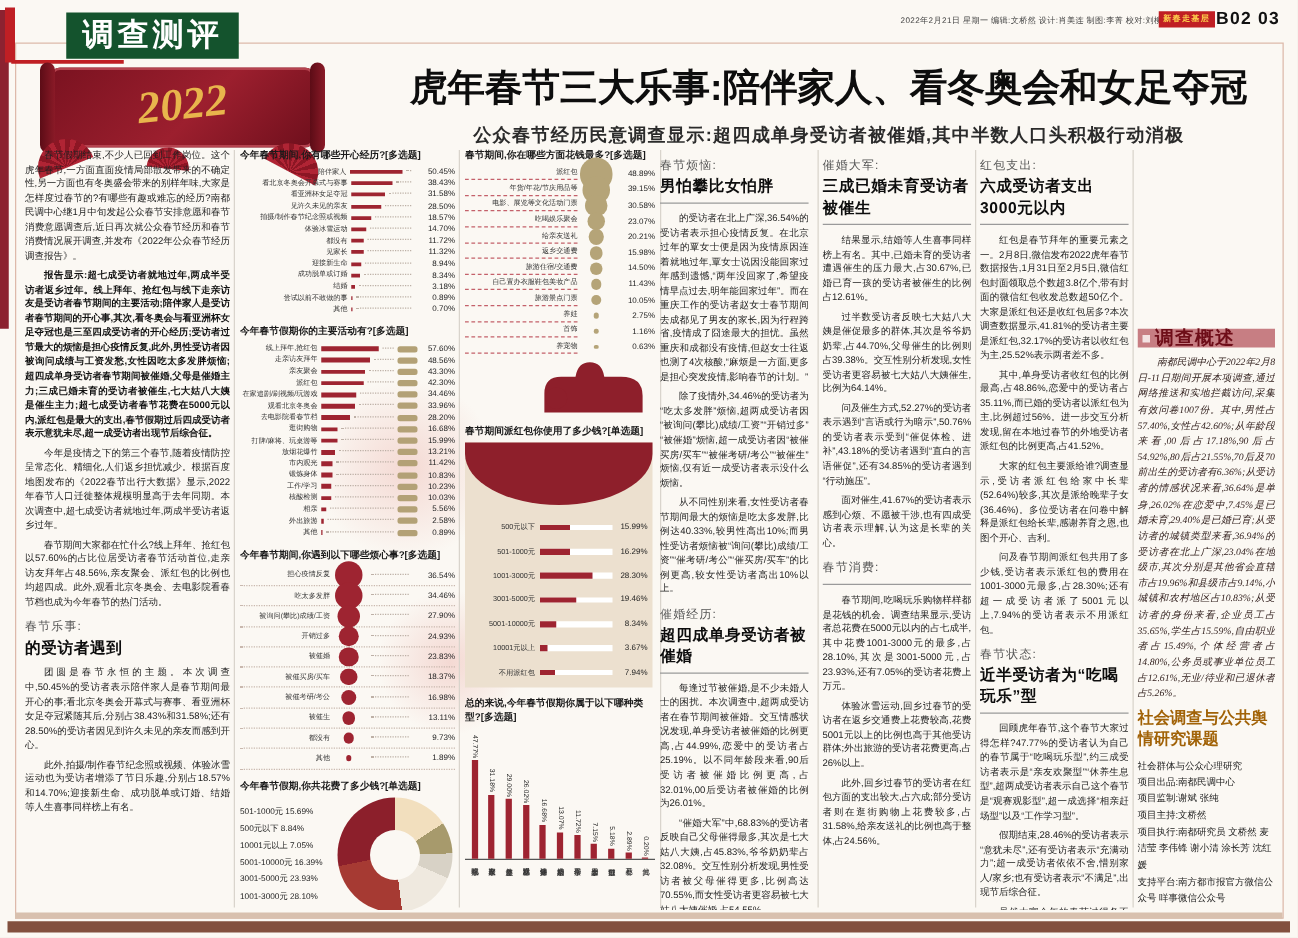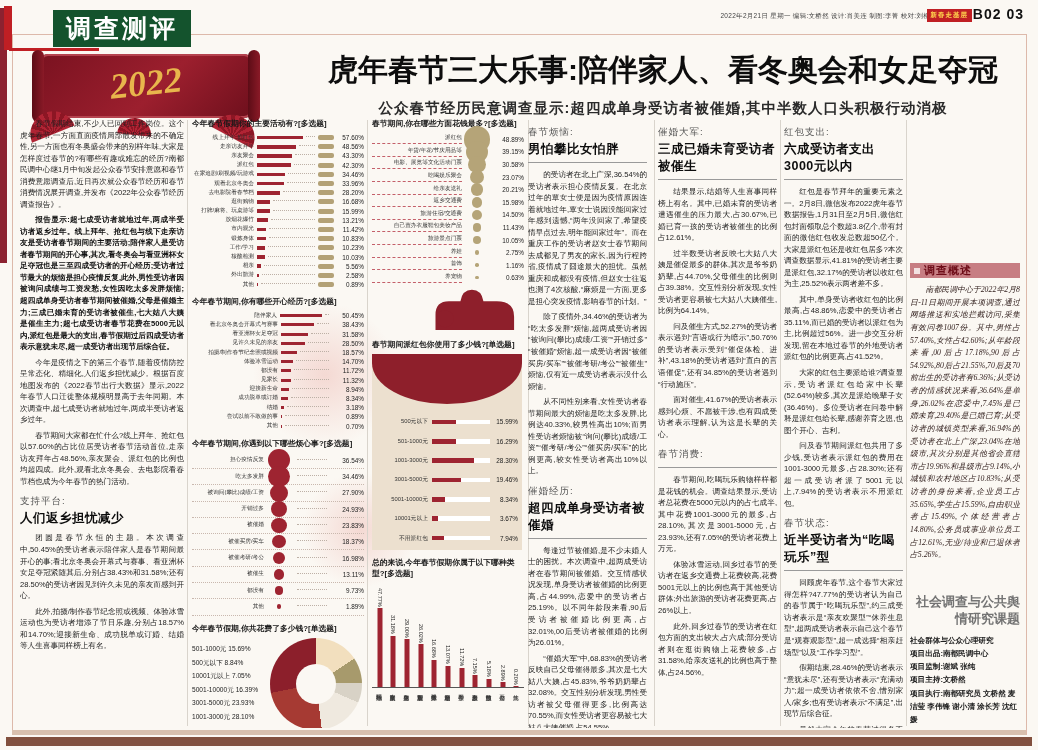--- a/index.html
+++ b/index.html
@@ -107,25 +107,25 @@
   .c7bar{position:absolute;bottom:0;left:50%;transform:translateX(-50%);width:5px;background:#9e2431;}
   .c7val{position:absolute;left:50%;transform:translateX(-50%);writing-mode:vertical-rl;
     font-size:5.5px;color:#222;white-space:nowrap;}
   .c7labels{display:flex;justify-content:space-between;padding:2px 2px 0 2px;height:46px;}
   .c7lab{width:11px;display:flex;justify-content:center;}
   .c7lab span{writing-mode:vertical-rl;font-size:5.7px;color:#333;white-space:nowrap;}
 
   
   .ov-bar{display:flex;align-items:center;background:#c77e83;height:15px;padding:0 4px;margin-bottom:6px;}
   .ov-sq{width:6px;height:6px;background:#f3e2e2;margin-right:4px;}
-  .ov-bar b{font-size:11px;color:#6e0d18;letter-spacing:1px;}
+  .ov-bar b{font-size:15px;color:#6e0d18;letter-spacing:1px;}
   .ov-text p{margin:0;font-family:"Liberation Serif","DejaVu Serif",serif;font-style:italic;
     font-size:7.8px;line-height:1.62;color:#33211f;text-align:justify;text-indent:2em;}
-  .credits-title{font-size:13px;font-weight:bold;color:#737373;line-height:1.3;margin:32px 0 6px 0;text-align:right;}
-  .credit-line{font-size:7.6px;color:#222;line-height:1.75;font-weight:700;}
+  .credits-title{font-size:13px;font-weight:bold;color:#a16207;line-height:1.3;margin:4px 0 6px 0;}
+  .credit-line{font-size:7.6px;color:#222;line-height:1.75;font-weight:400;}
 </style>
 </head>
 <body>
 
 <div id="page">
   <div class="left-strip"></div>
   <div class="frame"></div>
 
   <div class="masthead-accent"></div>
   <div class="masthead">调查测评</div>
@@ -157,31 +157,114 @@
   <div class="rule" style="left:906px"></div>
 
   <div class="col body-text" style="left:20px;width:164px;">
     <p>春节假期结束,不少人已回到工作岗位。这个虎年春节,一方面直面疫情局部散发带来的不确定性,另一方面也有冬奥盛会带来的别样年味,大家是怎样度过春节的?有哪些有趣或难忘的经历?南都民调中心继1月中旬发起公众春节安排意愿和春节消费意愿调查后,近日再次就公众春节经历和春节消费情况展开调查,并发布《2022年公众春节经历调查报告》。</p>
     <p class="lead">报告显示:超七成受访者就地过年,两成半受访者返乡过年。线上拜年、抢红包与线下走亲访友是受访者春节期间的主要活动;陪伴家人是受访者春节期间的开心事,其次,看冬奥会与看亚洲杯女足夺冠也是三至四成受访者的开心经历;受访者过节最大的烦恼是担心疫情反复,此外,男性受访者因被询问成绩与工资发愁,女性因吃太多发胖烦恼;超四成单身受访者春节期间被催婚,父母是催婚主力;三成已婚未育的受访者被催生,七大姑八大姨是催生主力;超七成受访者春节花费在5000元以内,派红包是最大的支出,春节假期过后四成受访者表示意犹未尽,超一成受访者出现节后综合征。</p>
     <div>
         <p>今年是疫情之下的第三个春节,随着疫情防控呈常态化、精细化,人们返乡担忧减少。根据百度地图发布的《2022春节出行大数据》显示,2022年春节人口迁徙整体规模明显高于去年同期。本次调查中,超七成受访者就地过年,两成半受访者返乡过年。</p>
         <p>春节期间大家都在忙什么?线上拜年、抢红包以57.60%的占比位居受访者春节活动首位,走亲访友拜年占48.56%,亲友聚会、派红包的比例也均超四成。此外,观看北京冬奥会、去电影院看春节档也成为今年春节的热门活动。</p>
       </div>
     <div class="sec-head">
-      <div class="kicker">支持平台:</div>
-      <div class="sec-title">人们返乡担忧减少</div>
+      <div class="kicker">春节乐事:</div>
+      <div class="sec-title">的受访者遇到</div>
     </div>
     <div>
         <p>团圆是春节永恒的主题。本次调查中,50.45%的受访者表示陪伴家人是春节期间最开心的事;看北京冬奥会开幕式与赛事、看亚洲杯女足夺冠紧随其后,分别占38.43%和31.58%;还有28.50%的受访者因见到许久未见的亲友而感到开心。</p>
         <p>此外,拍摄/制作春节纪念照或视频、体验冰雪运动也为受访者增添了节日乐趣,分别占18.57%和14.70%;迎接新生命、成功脱单或订婚、结婚等人生喜事同样榜上有名。</p>
       </div>
   </div>
 
   <div class="col" style="left:192px;width:172px;">
     <div class="chart">
+      <div class="chart-title">今年春节期间,你有哪些开心经历?[多选题]</div>
+      <div id="c2">
+          <div class="crow c2row">
+            <span class="lbl2">陪伴家人</span>
+            <div class="hbar" style="width: 42.8825px; height: 3px;"></div>
+            <div class="leader"></div>
+            <span class="pct pct2">50.45%</span>
+          </div>
+          <div class="crow c2row">
+            <span class="lbl2">看北京冬奥会开幕式与赛事</span>
+            <div class="hbar" style="width: 32.6655px; height: 3px;"></div>
+            <div class="leader"></div>
+            <span class="pct pct2">38.43%</span>
+          </div>
+          <div class="crow c2row">
+            <span class="lbl2">看亚洲杯女足夺冠</span>
+            <div class="hbar" style="width: 26.843px; height: 3px;"></div>
+            <div class="leader"></div>
+            <span class="pct pct2">31.58%</span>
+          </div>
+          <div class="crow c2row">
+            <span class="lbl2">见许久未见的亲友</span>
+            <div class="hbar" style="width: 24.225px; height: 3px;"></div>
+            <div class="leader"></div>
+            <span class="pct pct2">28.50%</span>
+          </div>
+          <div class="crow c2row">
+            <span class="lbl2">拍摄/制作春节纪念照或视频</span>
+            <div class="hbar" style="width: 15.7845px; height: 3px;"></div>
+            <div class="leader"></div>
+            <span class="pct pct2">18.57%</span>
+          </div>
+          <div class="crow c2row">
+            <span class="lbl2">体验冰雪运动</span>
+            <div class="hbar" style="width: 12.495px; height: 3px;"></div>
+            <div class="leader"></div>
+            <span class="pct pct2">14.70%</span>
+          </div>
+          <div class="crow c2row">
+            <span class="lbl2">都没有</span>
+            <div class="hbar" style="width: 9.962px; height: 3px;"></div>
+            <div class="leader"></div>
+            <span class="pct pct2">11.72%</span>
+          </div>
+          <div class="crow c2row">
+            <span class="lbl2">见家长</span>
+            <div class="hbar" style="width: 9.622px; height: 3px;"></div>
+            <div class="leader"></div>
+            <span class="pct pct2">11.32%</span>
+          </div>
+          <div class="crow c2row">
+            <span class="lbl2">迎接新生命</span>
+            <div class="hbar" style="width: 7.599px; height: 3px;"></div>
+            <div class="leader"></div>
+            <span class="pct pct2">8.94%</span>
+          </div>
+          <div class="crow c2row">
+            <span class="lbl2">成功脱单或订婚</span>
+            <div class="hbar" style="width: 7.089px; height: 3px;"></div>
+            <div class="leader"></div>
+            <span class="pct pct2">8.34%</span>
+          </div>
+          <div class="crow c2row">
+            <span class="lbl2">结婚</span>
+            <div class="hbar" style="width: 2.703px; height: 3px;"></div>
+            <div class="leader"></div>
+            <span class="pct pct2">3.18%</span>
+          </div>
+          <div class="crow c2row">
+            <span class="lbl2">尝试以前不敢做的事</span>
+            <div class="hbar" style="width: 0.7565px; height: 3px;"></div>
+            <div class="leader"></div>
+            <span class="pct pct2">0.89%</span>
+          </div>
+          <div class="crow c2row">
+            <span class="lbl2">其他</span>
+            <div class="hbar" style="width: 0.595px; height: 3px;"></div>
+            <div class="leader"></div>
+            <span class="pct pct2">0.70%</span>
+          </div>
+        </div>
+    </div>
+    <div class="chart">
       <div class="chart-title">今年春节假期你的主要活动有?[多选题]</div>
       <div id="c1">
           <div class="crow c1row">
             <span class="lbl1">线上拜年,抢红包</span>
             <div class="hbar" style="width: 46.08px;"></div>
             <div class="leader"></div>
             <div class="capsule"></div>
             <span class="pct pct1">57.60%</span>
           </div>
           <div class="crow c1row">
@@ -288,103 +371,20 @@
             <div class="leader"></div>
             <div class="capsule"></div>
             <span class="pct pct1">2.58%</span>
           </div>
           <div class="crow c1row">
             <span class="lbl1">其他</span>
             <div class="hbar" style="width: 0.712px;"></div>
             <div class="leader"></div>
             <div class="capsule"></div>
             <span class="pct pct1">0.89%</span>
-          </div>
-        </div>
-    </div>
-    <div class="chart">
-      <div class="chart-title">今年春节期间,你有哪些开心经历?[多选题]</div>
-      <div id="c2">
-          <div class="crow c2row">
-            <span class="lbl2">陪伴家人</span>
-            <div class="hbar" style="width: 42.8825px; height: 3px;"></div>
-            <div class="leader"></div>
-            <span class="pct pct2">50.45%</span>
-          </div>
-          <div class="crow c2row">
-            <span class="lbl2">看北京冬奥会开幕式与赛事</span>
-            <div class="hbar" style="width: 32.6655px; height: 3px;"></div>
-            <div class="leader"></div>
-            <span class="pct pct2">38.43%</span>
-          </div>
-          <div class="crow c2row">
-            <span class="lbl2">看亚洲杯女足夺冠</span>
-            <div class="hbar" style="width: 26.843px; height: 3px;"></div>
-            <div class="leader"></div>
-            <span class="pct pct2">31.58%</span>
-          </div>
-          <div class="crow c2row">
-            <span class="lbl2">见许久未见的亲友</span>
-            <div class="hbar" style="width: 24.225px; height: 3px;"></div>
-            <div class="leader"></div>
-            <span class="pct pct2">28.50%</span>
-          </div>
-          <div class="crow c2row">
-            <span class="lbl2">拍摄/制作春节纪念照或视频</span>
-            <div class="hbar" style="width: 15.7845px; height: 3px;"></div>
-            <div class="leader"></div>
-            <span class="pct pct2">18.57%</span>
-          </div>
-          <div class="crow c2row">
-            <span class="lbl2">体验冰雪运动</span>
-            <div class="hbar" style="width: 12.495px; height: 3px;"></div>
-            <div class="leader"></div>
-            <span class="pct pct2">14.70%</span>
-          </div>
-          <div class="crow c2row">
-            <span class="lbl2">都没有</span>
-            <div class="hbar" style="width: 9.962px; height: 3px;"></div>
-            <div class="leader"></div>
-            <span class="pct pct2">11.72%</span>
-          </div>
-          <div class="crow c2row">
-            <span class="lbl2">见家长</span>
-            <div class="hbar" style="width: 9.622px; height: 3px;"></div>
-            <div class="leader"></div>
-            <span class="pct pct2">11.32%</span>
-          </div>
-          <div class="crow c2row">
-            <span class="lbl2">迎接新生命</span>
-            <div class="hbar" style="width: 7.599px; height: 3px;"></div>
-            <div class="leader"></div>
-            <span class="pct pct2">8.94%</span>
-          </div>
-          <div class="crow c2row">
-            <span class="lbl2">成功脱单或订婚</span>
-            <div class="hbar" style="width: 7.089px; height: 3px;"></div>
-            <div class="leader"></div>
-            <span class="pct pct2">8.34%</span>
-          </div>
-          <div class="crow c2row">
-            <span class="lbl2">结婚</span>
-            <div class="hbar" style="width: 2.703px; height: 3px;"></div>
-            <div class="leader"></div>
-            <span class="pct pct2">3.18%</span>
-          </div>
-          <div class="crow c2row">
-            <span class="lbl2">尝试以前不敢做的事</span>
-            <div class="hbar" style="width: 0.7565px; height: 3px;"></div>
-            <div class="leader"></div>
-            <span class="pct pct2">0.89%</span>
-          </div>
-          <div class="crow c2row">
-            <span class="lbl2">其他</span>
-            <div class="hbar" style="width: 0.595px; height: 3px;"></div>
-            <div class="leader"></div>
-            <span class="pct pct2">0.70%</span>
           </div>
         </div>
     </div>
     <div class="chart">
       <div class="chart-title">今年春节期间,你遇到以下哪些烦心事?[多选题]</div>
       <div id="c3">
           <div class="crow c3row">
             <span class="lbl3">担心疫情反复</span>
             <div class="circwrap">
               <span class="bubble" style="width: 22.27px; height: 22.27px;"></span>

